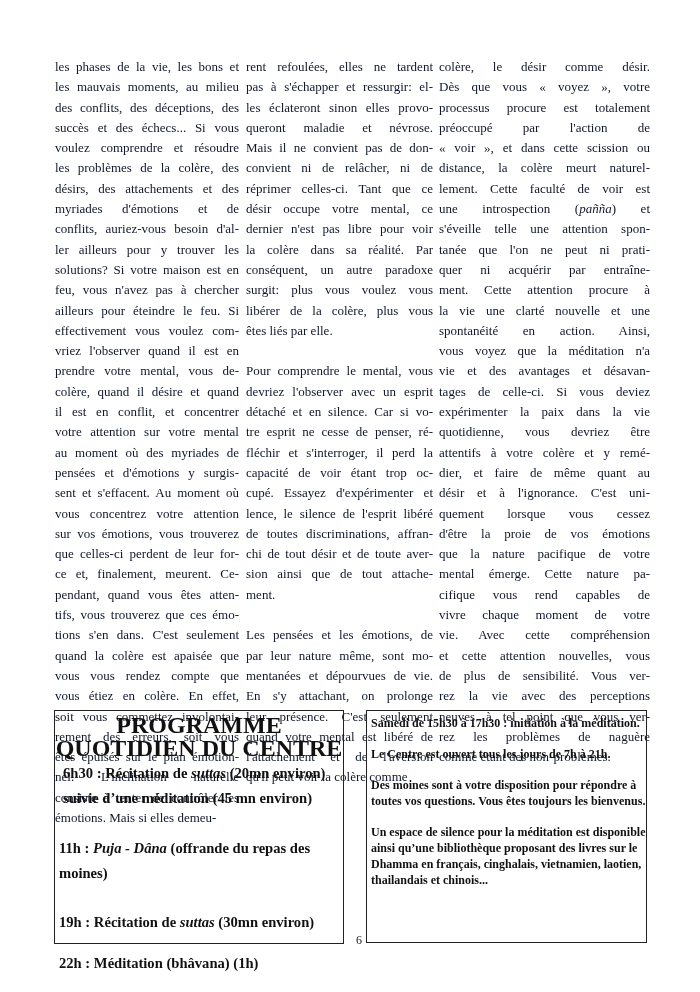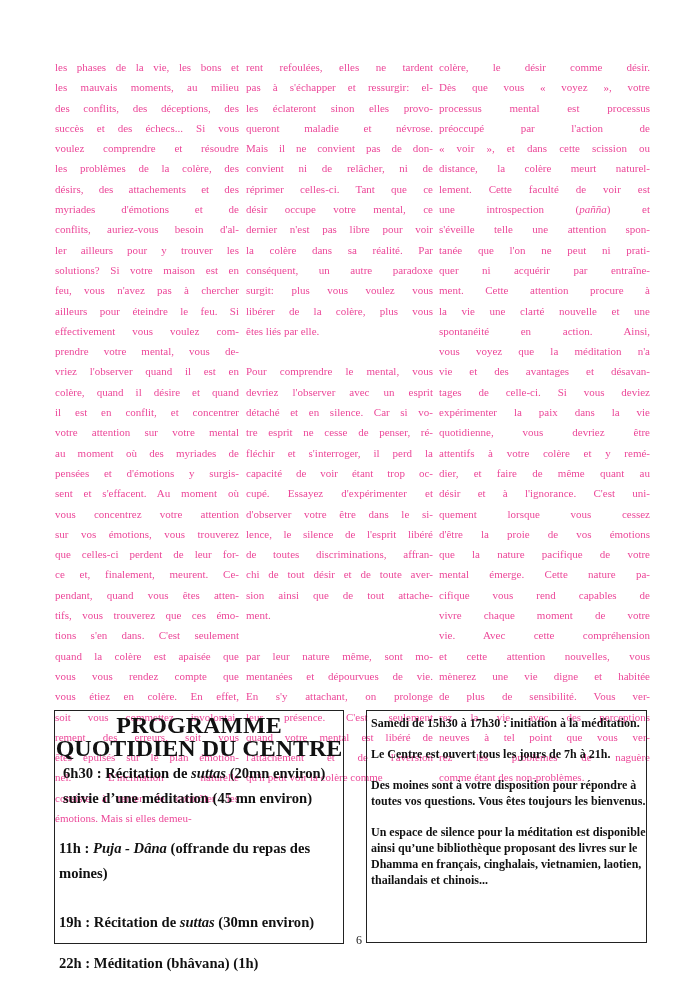--- a/index.html
+++ b/index.html
@@ -1,21 +1,21 @@
 <!DOCTYPE html>
 <html><head>
 <meta charset="utf-8">
 <style>
   html, body { margin: 0; padding: 0; background: #ffffff; }
   body { width: 700px; height: 992px; position: relative; overflow: hidden; }
   .page { position: absolute; left: 0; top: 0; width: 700px; height: 992px; background: #fff; }
   .col {
     position: absolute; top: 57px;
     font-family: "Liberation Serif", serif;
-    font-size: 11px; line-height: 20.3px; color: #ec4899;
+    font-size: 13px; line-height: 20.3px; color: #0f172a;
     text-align: justify; hyphens: none;
   }
   .col p { margin: 0; }
   .col p + p { margin-top: 20.3px; }
   .line { display: block; text-align: justify; text-align-last: justify; white-space: nowrap; }
   .line.last { text-align-last: left; }
   #col1 { left: 55px; width: 184px; }
   #col2 { left: 246px; width: 187px; }
   #col3 { left: 439px; width: 211px; }
   .box {
@@ -52,22 +52,22 @@
         <span class="line">voulez comprendre et résoudre</span>
         <span class="line">les problèmes de la colère, des</span>
         <span class="line">désirs, des attachements et des</span>
         <span class="line">myriades d'émotions et de</span>
         <span class="line">conflits, auriez-vous besoin d'al-</span>
         <span class="line">ler ailleurs pour y trouver les</span>
         <span class="line">solutions? Si votre maison est en</span>
         <span class="line">feu, vous n'avez pas à chercher</span>
         <span class="line">ailleurs pour éteindre le feu. Si</span>
         <span class="line">effectivement vous voulez com-</span>
+        <span class="line">vriez l'observer quand il est en</span>
         <span class="line">prendre votre mental, vous de-</span>
-        <span class="line">vriez l'observer quand il est en</span>
         <span class="line">colère, quand il désire et quand</span>
         <span class="line">il est en conflit, et concentrer</span>
         <span class="line">votre attention sur votre mental</span>
         <span class="line">au moment où des myriades de</span>
         <span class="line">pensées et d'émotions y surgis-</span>
         <span class="line">sent et s'effacent. Au moment où</span>
         <span class="line">vous concentrez votre attention</span>
         <span class="line">sur vos émotions, vous trouverez</span>
         <span class="line">que celles-ci perdent de leur for-</span>
         <span class="line">ce et, finalement, meurent. Ce-</span>
@@ -103,42 +103,42 @@
         <span class="line last">êtes liés par elle.</span>
       </p>
       <p>
         <span class="line">Pour comprendre le mental, vous</span>
         <span class="line">devriez l'observer avec un esprit</span>
         <span class="line">détaché et en silence. Car si vo-</span>
         <span class="line">tre esprit ne cesse de penser, ré-</span>
         <span class="line">fléchir et s'interroger, il perd la</span>
         <span class="line">capacité de voir étant trop oc-</span>
         <span class="line">cupé. Essayez d'expérimenter et</span>
-        <span class="line">d'observer votre être dans le si-</span>
         <span class="line">lence, le silence de l'esprit libéré</span>
         <span class="line">de toutes discriminations, affran-</span>
         <span class="line">chi de tout désir et de toute aver-</span>
         <span class="line">sion ainsi que de tout attache-</span>
         <span class="line last">ment.</span>
       </p>
       <p>
+        <span class="line">Les pensées et les émotions, de</span>
         <span class="line">par leur nature même, sont mo-</span>
         <span class="line">mentanées et dépourvues de vie.</span>
         <span class="line">En s'y attachant, on prolonge</span>
         <span class="line">leur présence. C'est seulement</span>
         <span class="line">quand votre mental est libéré de</span>
         <span class="line">l'attachement et de l'aversion</span>
         <span class="line last">qu'il peut voir la colère comme</span>
       </p>
     </div>
   <div class="col" id="col3">
       <p>
         <span class="line">colère, le désir comme désir.</span>
         <span class="line">Dès que vous « voyez », votre</span>
-        <span class="line">processus mental est processus</span>
+        <span class="line">processus procure est totalement</span>
         <span class="line">préoccupé par l'action de</span>
         <span class="line">« voir », et dans cette scission ou</span>
         <span class="line">distance, la colère meurt naturel-</span>
         <span class="line">lement. Cette faculté de voir est</span>
         <span class="line">une introspection (<em>paññа</em>) et</span>
         <span class="line">s'éveille telle une attention spon-</span>
         <span class="line">tanée que l'on ne peut ni prati-</span>
         <span class="line">quer ni acquérir par entraîne-</span>
         <span class="line">ment. Cette attention procure à</span>
         <span class="line">la vie une clarté nouvelle et une</span>
@@ -152,21 +152,20 @@
         <span class="line">dier, et faire de même quant au</span>
         <span class="line">désir et à l'ignorance. C'est uni-</span>
         <span class="line">quement lorsque vous cessez</span>
         <span class="line">d'être la proie de vos émotions</span>
         <span class="line">que la nature pacifique de votre</span>
         <span class="line">mental émerge. Cette nature pa-</span>
         <span class="line">cifique vous rend capables de</span>
         <span class="line">vivre chaque moment de votre</span>
         <span class="line">vie. Avec cette compréhension</span>
         <span class="line">et cette attention nouvelles, vous</span>
-        <span class="line">mènerez une vie digne et habitée</span>
         <span class="line">de plus de sensibilité. Vous ver-</span>
         <span class="line">rez la vie avec des perceptions</span>
         <span class="line">neuves à tel point que vous ver-</span>
         <span class="line">rez les problèmes de naguère</span>
         <span class="line last">comme étant des non-problèmes.</span>
       </p>
     </div>
 
   <div class="box" id="box-programme">
     <div class="prog-title">PROGRAMME QUOTIDIEN DU CENTRE</div>

